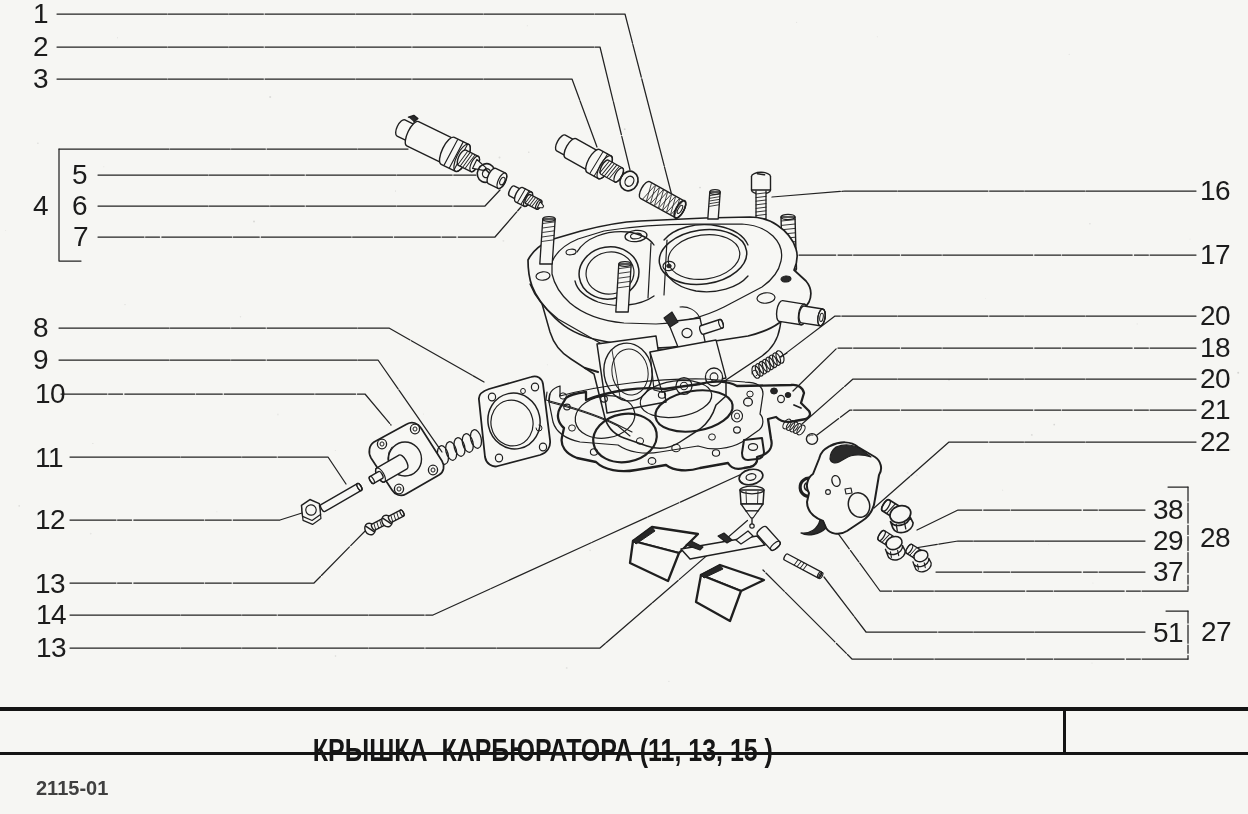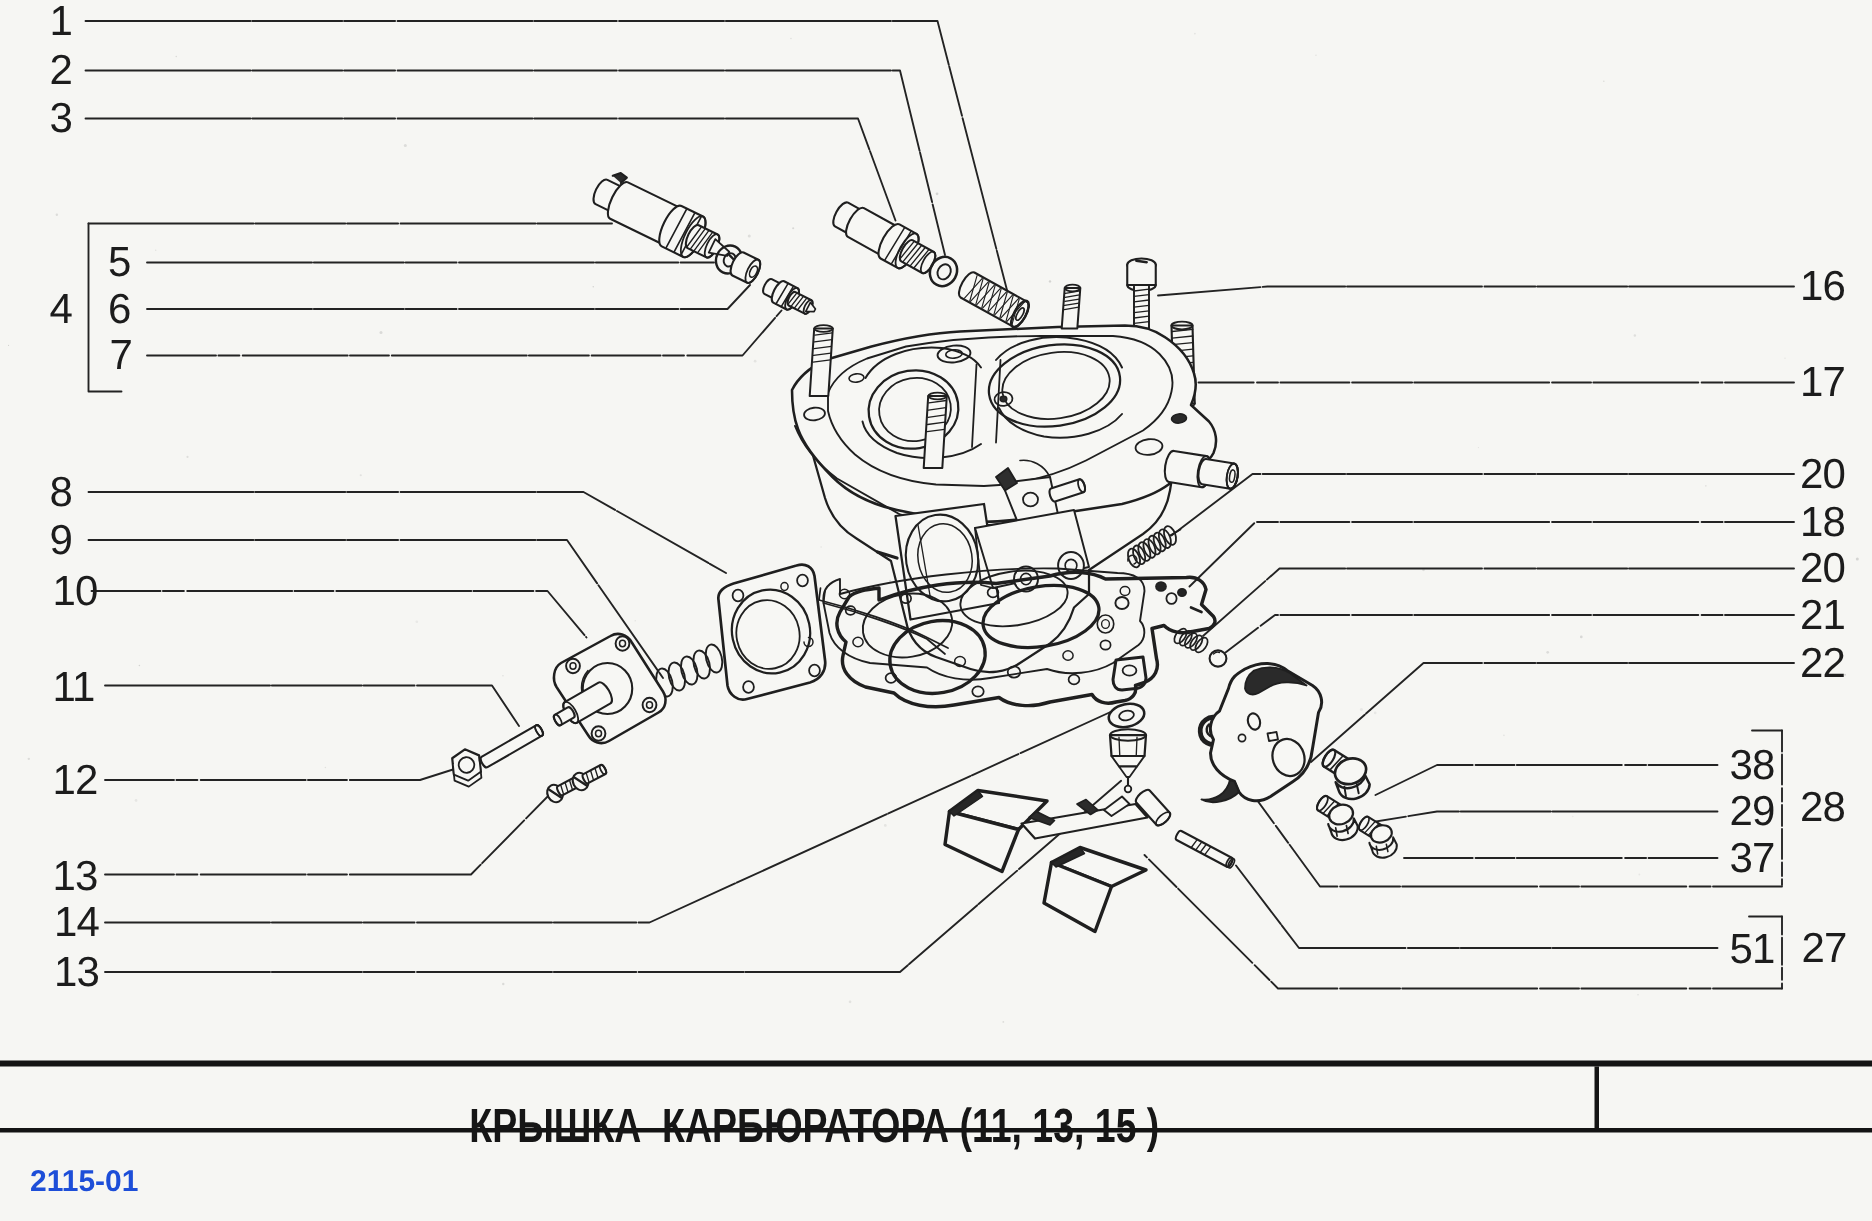--- a/index.html
+++ b/index.html
@@ -10,21 +10,21 @@
   #art path,#art line{stroke-linecap:round;stroke-linejoin:round;}
   .callout{position:absolute;transform:translateY(-50%);font-size:28px;color:#1c1c1c;
            letter-spacing:-0.5px;line-height:1;}
   #title-row{position:absolute;left:0;top:711px;width:1063px;height:41px;
              display:flex;align-items:center;justify-content:center;margin-top:19px;}
   #title-row .t{font-size:32px;font-weight:bold;color:#161616;white-space:pre;letter-spacing:0px;transform:scaleX(0.78);margin-left:22px;}
   #code-cell{position:absolute;left:1066px;top:711px;width:164px;height:41px;
              display:flex;align-items:center;justify-content:center;}
   #code-cell .t{font-size:30px;font-weight:bold;color:#161616;letter-spacing:0px;transform:scaleX(0.85);}
   .hline{position:absolute;background:#141414;}
-  #doc-number{position:absolute;left:20px;top:777px;font-size:20px;font-weight:bold;color:#1d4ed8;}
+  #doc-number{position:absolute;left:36px;top:777px;font-size:20px;font-weight:bold;color:#404040;}
 </style>
 </head>
 <body>
 
 <div id="page">
   <svg id="art" width="1248" height="744" viewBox="0 0 1248 744">
     <g>
         <circle cx="796.6" cy="22.4" r="0.6" fill="#555" opacity="0.11"></circle>
 <circle cx="916.8" cy="475.3" r="0.9" fill="#555" opacity="0.09"></circle>
 <circle cx="527.3" cy="25.7" r="0.5" fill="#555" opacity="0.15"></circle>

